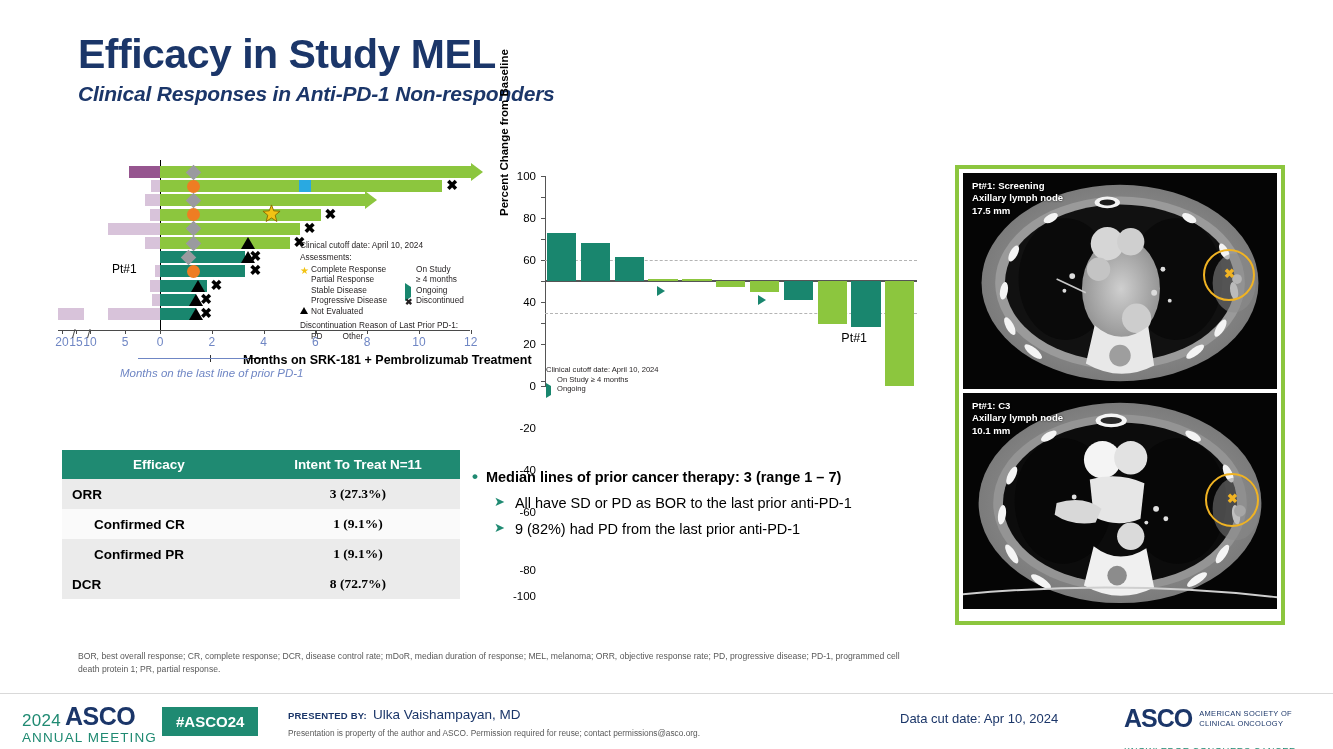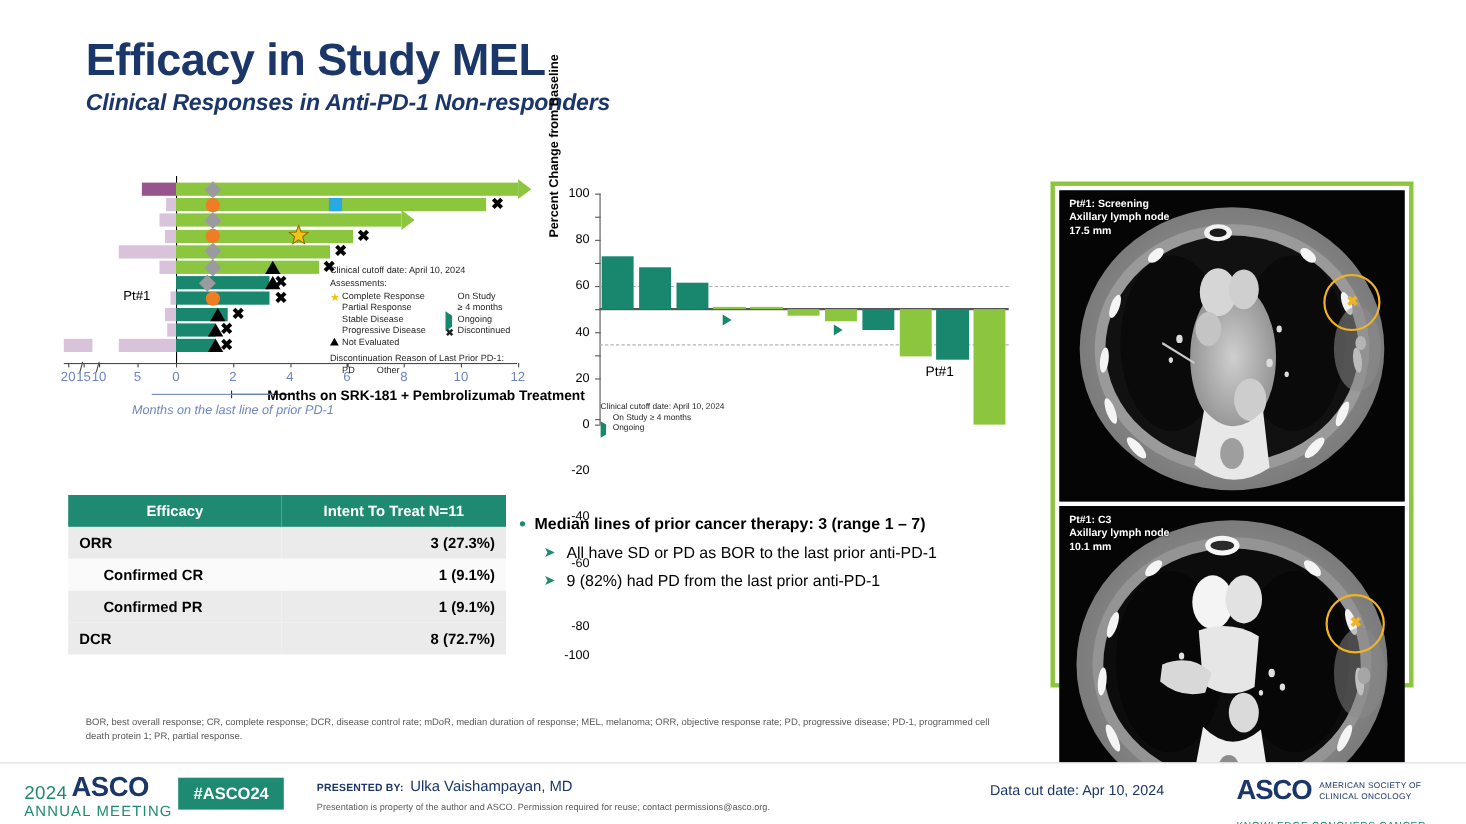--- a/index.html
+++ b/index.html
@@ -131,21 +131,21 @@
     position: absolute; left: 46px; top: 196px; font-size: 7.6px;
     color: #231f20; line-height: 1.5;
   }
   #wf-legend .lg-item { height: 9px; }
 
   
   #ct-panel {
     position: absolute; left: 955px; top: 165px; width: 330px; height: 460px;
     border: 4px solid #8cc63e; background: #ffffff; padding: 4px;
   }
-  .ct-img { position: relative; width: 100%; height: 283px; background: #0f172a; overflow: hidden; }
+  .ct-img { position: relative; width: 100%; height: 216px; background: #be185d; overflow: hidden; }
   #ct-img-2 { margin-top: 4px; }
   .ct-caption {
     position: absolute; left: 9px; top: 7px; color: #fff; font-size: 9.6px;
     font-weight: bold; line-height: 1.28; z-index: 5; white-space: pre-line;
     text-shadow: 0 0 2px #000;
   }
   .ct-circle {
     position: absolute; border: 2px solid #f0b323; border-radius: 50%; z-index: 4;
   }
   .ct-xmark {
@@ -155,21 +155,21 @@
   
   #eff-table {
     position: absolute; left: 62px; top: 450px; width: 398px;
     border-collapse: collapse; font-size: 13px;
   }
   #eff-table th {
     background: #1f8a72; color: #fff; font-weight: bold; font-size: 13.5px;
     padding: 7px 6px; text-align: center;
   }
   #eff-table td { padding: 7px 10px; color: #000; font-weight: bold; font-size: 13.5px; }
-  #eff-table td.val { text-align: right; }
+  #eff-table td.val { text-align: center; font-family: Liberation Serif, serif; }
   #eff-table tr.shade { background: #ebebeb; }
   #eff-table tr.plain { background: #fafafa; }
   #eff-table td.indent { padding-left: 32px; }
 
   
   #bullets { position: absolute; left: 472px; top: 468px; width: 480px; }
   .b1 {
     display: flex; gap: 8px; font-size: 14.5px; font-weight: bold; color: #000;
     line-height: 1.3;
   }

